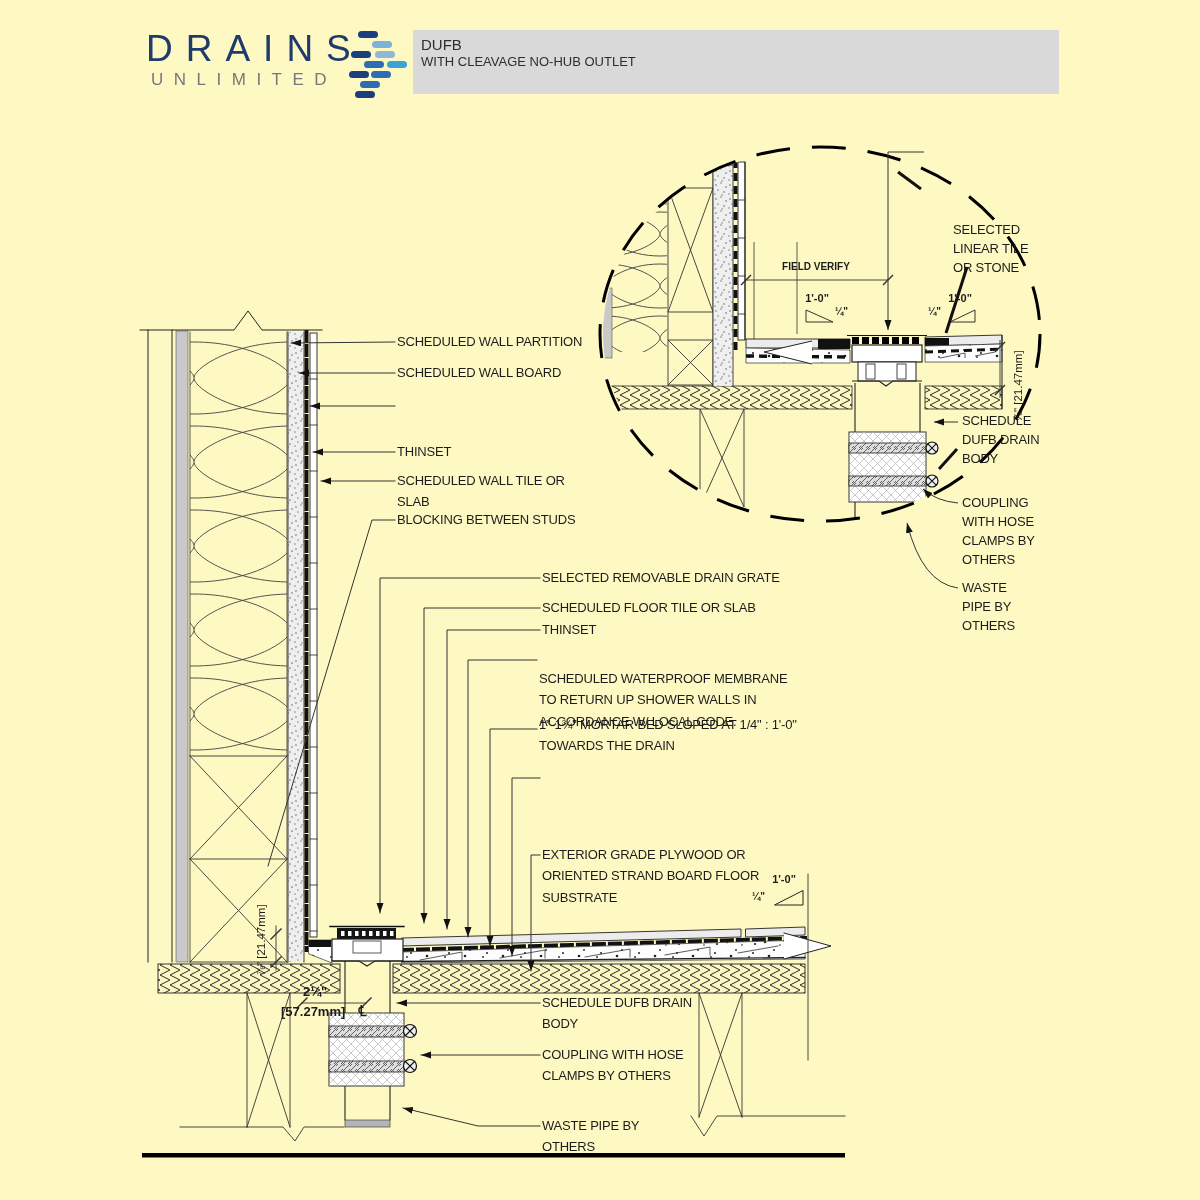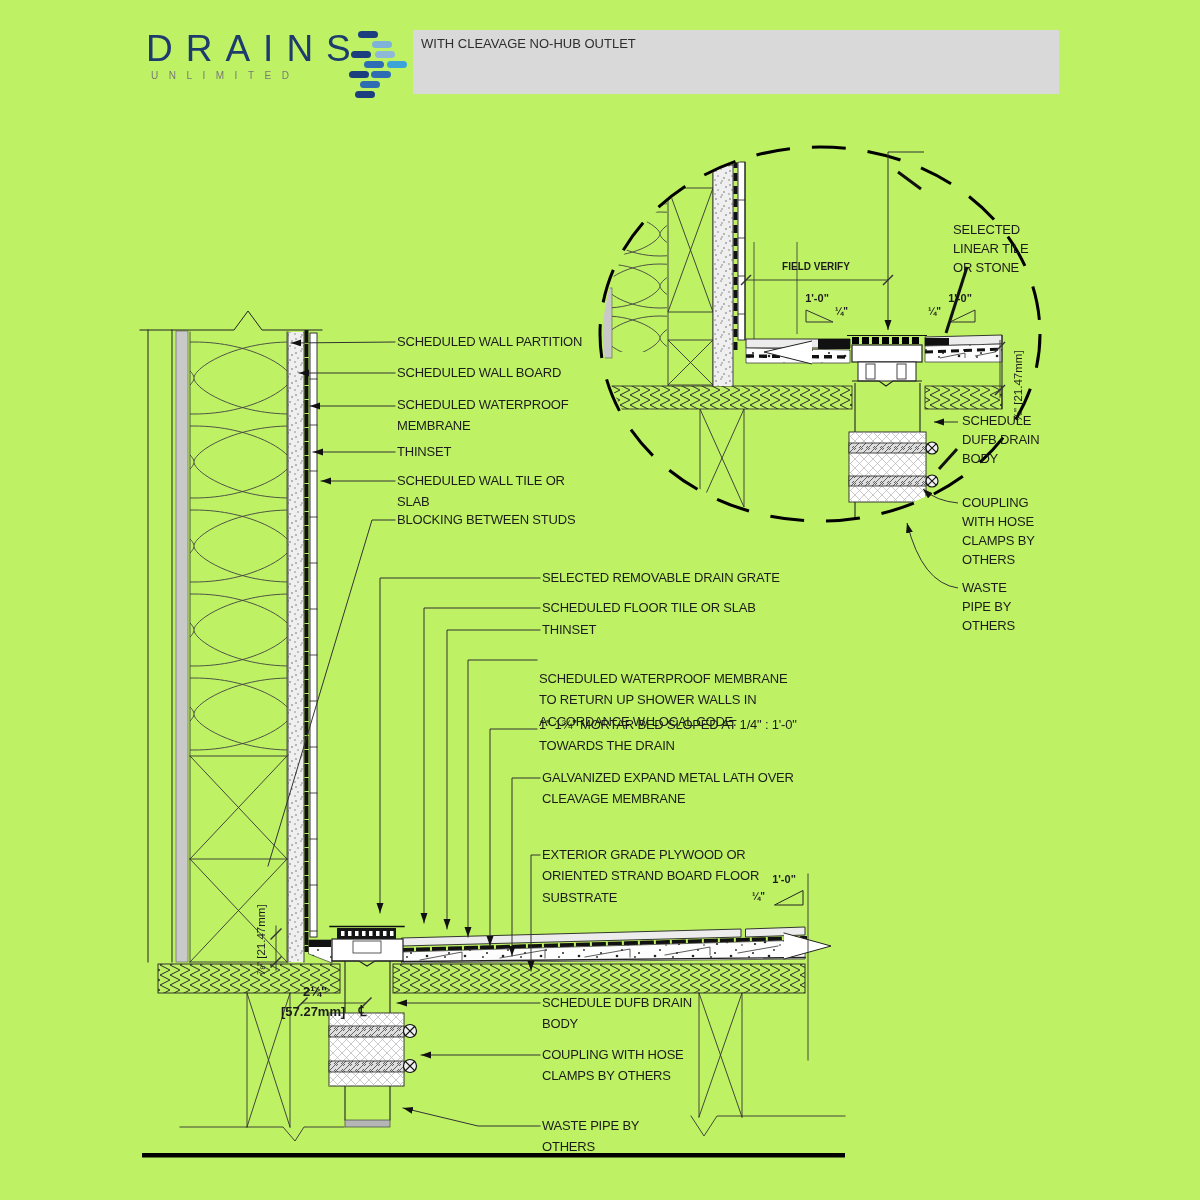--- a/index.html
+++ b/index.html
@@ -1,29 +1,29 @@
 <!DOCTYPE html>
 <html><head>
 <meta charset="utf-8">
 <style>
   html,body{margin:0;padding:0;background:#fff;}
-  #page{position:relative;width:1200px;height:1200px;background:#bef264;overflow:hidden;
+  #page{position:relative;width:1200px;height:1200px;background:#fef9c3;overflow:hidden;
         font-family:"Liberation Sans",sans-serif;color:#1a1a1a;}
   #drawing{position:absolute;left:0;top:0;width:1200px;height:1200px;}
   .lbl{position:absolute;font-size:13px;line-height:1.65;letter-spacing:-0.2px;color:#1c1c1c;white-space:normal;}
   .lbl-c{line-height:1.45;}
   .dim{position:absolute;font-size:11px;color:#1c1c1c;white-space:nowrap;font-weight:bold;}
   .dim-sm{font-size:10px;}
   .dim-lg{font-size:13px;}
   .rot{position:absolute;width:120px;text-align:center;font-size:11.5px;color:#1c1c1c;
        transform:translate(-50%,-50%) rotate(-90deg);white-space:nowrap;}
   
   .brand-name{position:absolute;left:146px;top:28px;font-size:37px;font-weight:400;
               letter-spacing:13px;color:#1d3b6d;}
-  .brand-sub{position:absolute;left:151px;top:70px;font-size:10px;letter-spacing:10.5px;color:#77787b;}
+  .brand-sub{position:absolute;left:151px;top:70px;font-size:17px;letter-spacing:10.5px;color:#77787b;}
   .pill{position:absolute;width:20px;height:7px;border-radius:3.5px;}
   .titleblock{position:absolute;left:413px;top:30px;width:646px;height:64px;background:#d9d9d9;}
   .tb-inner{padding:6px 0 0 8px;}
   .tb-model{font-size:15px;color:#2e2e2e;line-height:18px;letter-spacing:0;}
   .tb-line{font-size:13px;color:#2e2e2e;line-height:16px;letter-spacing:0;}
 </style>
 </head>
 <body>
 
 <div id="page">
@@ -324,38 +324,37 @@
       <span class="pill" style="left:375px;top:51px;background:#8fb8d8"></span>
       <span class="pill" style="left:364px;top:61px;background:#2e6db4"></span>
       <span class="pill" style="left:387px;top:61px;background:#3ba3d8"></span>
       <span class="pill" style="left:349px;top:71px;background:#1b3f7e"></span>
       <span class="pill" style="left:371px;top:71px;background:#2e6db4"></span>
       <span class="pill" style="left:360px;top:81px;background:#2e6db4"></span>
       <span class="pill" style="left:355px;top:91px;background:#1b3f7e"></span>
     </div>
     <div class="titleblock">
       <div class="tb-inner">
+        <div class="tb-model">DUFB</div>
         <div class="tb-line">WITH CLEAVAGE NO-HUB OUTLET</div>
       </div>
     </div>
   </div>
 
   <div class="lbl" style="left:397px;top:331px;width:210px">SCHEDULED WALL PARTITION</div>
   <div class="lbl" style="left:397px;top:362px;width:210px">SCHEDULED WALL BOARD</div>
-  <div class="lbl" style="left:397px;top:394px;width:175px">SCHEDULED WATERPROOF MEMBRANE</div>
   <div class="lbl" style="left:397px;top:441px;width:210px">THINSET</div>
   <div class="lbl" style="left:397px;top:470px;width:182px">SCHEDULED  WALL TILE OR SLAB</div>
   <div class="lbl" style="left:397px;top:509px;width:230px">BLOCKING BETWEEN STUDS</div>
 
   <div class="lbl" style="left:542px;top:567px;width:270px">SELECTED REMOVABLE DRAIN GRATE</div>
   <div class="lbl" style="left:542px;top:597px;width:250px">SCHEDULED  FLOOR TILE OR SLAB</div>
   <div class="lbl" style="left:542px;top:619px;width:200px">THINSET</div>
   <div class="lbl" style="left:539px;top:668px;width:252px">SCHEDULED WATERPROOF MEMBRANE TO RETURN UP SHOWER WALLS  IN ACCORDANCE W/ LOCAL CODE.</div>
   <div class="lbl" style="left:539px;top:714px;width:295px">1"-1¾" MORTAR BED SLOPED AT  1/4" : 1'-0" TOWARDS THE DRAIN</div>
-  <div class="lbl" style="left:542px;top:767px;width:262px">GALVANIZED EXPAND METAL LATH OVER CLEAVAGE MEMBRANE</div>
   <div class="lbl" style="left:542px;top:844px;width:268px">EXTERIOR GRADE PLYWOOD OR ORIENTED STRAND BOARD FLOOR SUBSTRATE</div>
 
   <div class="lbl" style="left:542px;top:992px;width:158px">SCHEDULE DUFB DRAIN BODY</div>
   <div class="lbl" style="left:542px;top:1044px;width:150px">COUPLING WITH HOSE CLAMPS BY OTHERS</div>
   <div class="lbl" style="left:542px;top:1115px;width:112px">WASTE PIPE  BY OTHERS</div>
 
   <div class="dim dim-lg" style="left:303px;top:984px">2¼"</div>
   <div class="dim dim-lg" style="left:281px;top:1004px">[57.27mm]</div>
   <div class="dim" style="left:358px;top:1000px;font-size:15px">℄</div>
   <div class="rot" style="left:261px;top:940px">⅞" [21.47mm]</div>

